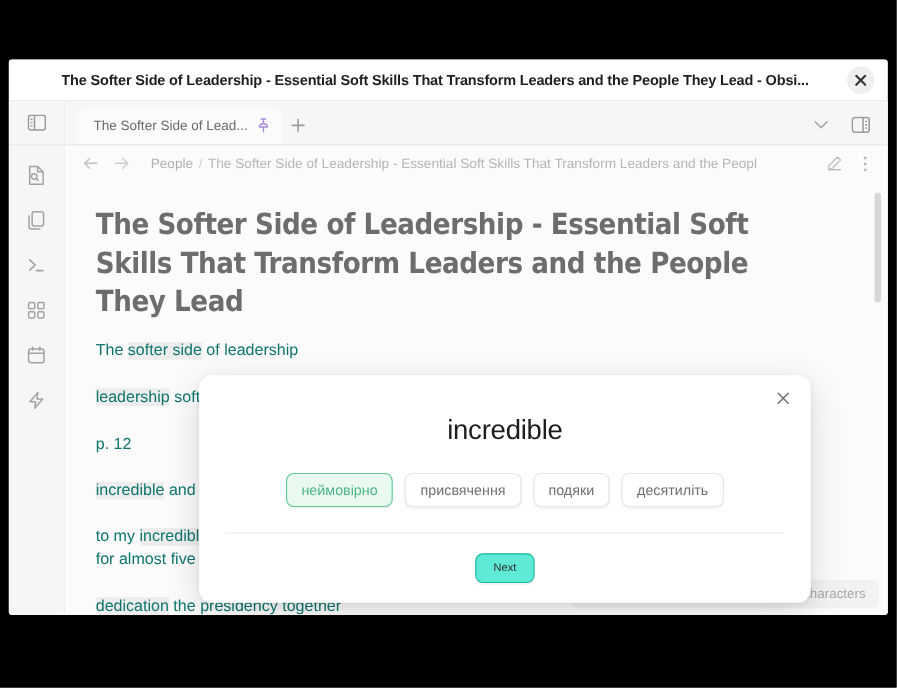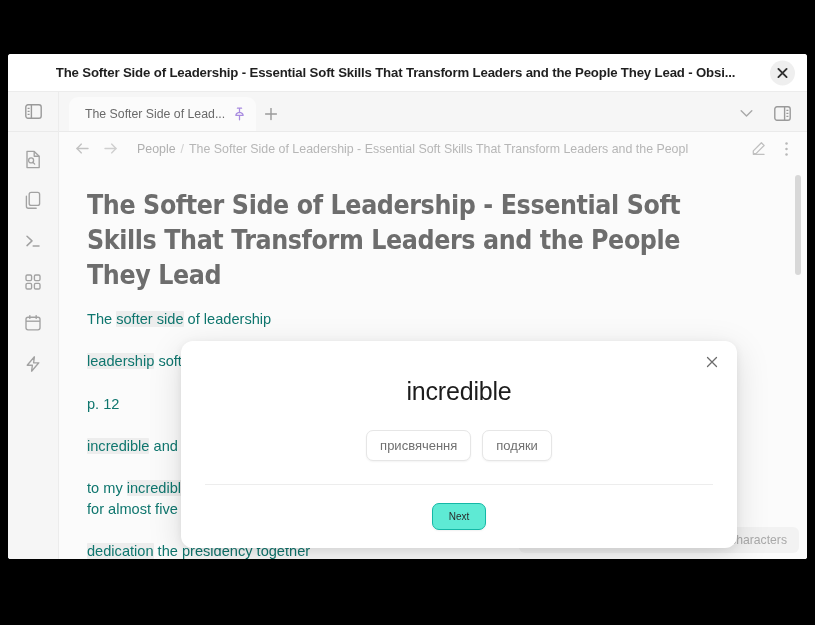--- a/index.html
+++ b/index.html
@@ -533,22 +533,24 @@
 
             <div id="modal-close">
               <svg width="12" height="12" viewBox="0 0 12 12">
                 <path d="M1.5 1.5 L10.5 10.5 M10.5 1.5 L1.5 10.5" stroke="#6b6b6b" stroke-width="1.25" stroke-linecap="round"></path>
               </svg>
             </div>
 
             <div id="modal-word">incredible</div>
 
             <div id="modal-options">
+              <button class="opt-chip selected">неймовірно</button>
               <button class="opt-chip">присвячення</button>
               <button class="opt-chip">подяки</button>
+              <button class="opt-chip">десятиліть</button>
             </div>
 
             <div id="modal-divider"></div>
 
             <div id="modal-footer">
               <button id="next-button">Next</button>
             </div>
 
           </div>
         </div>

